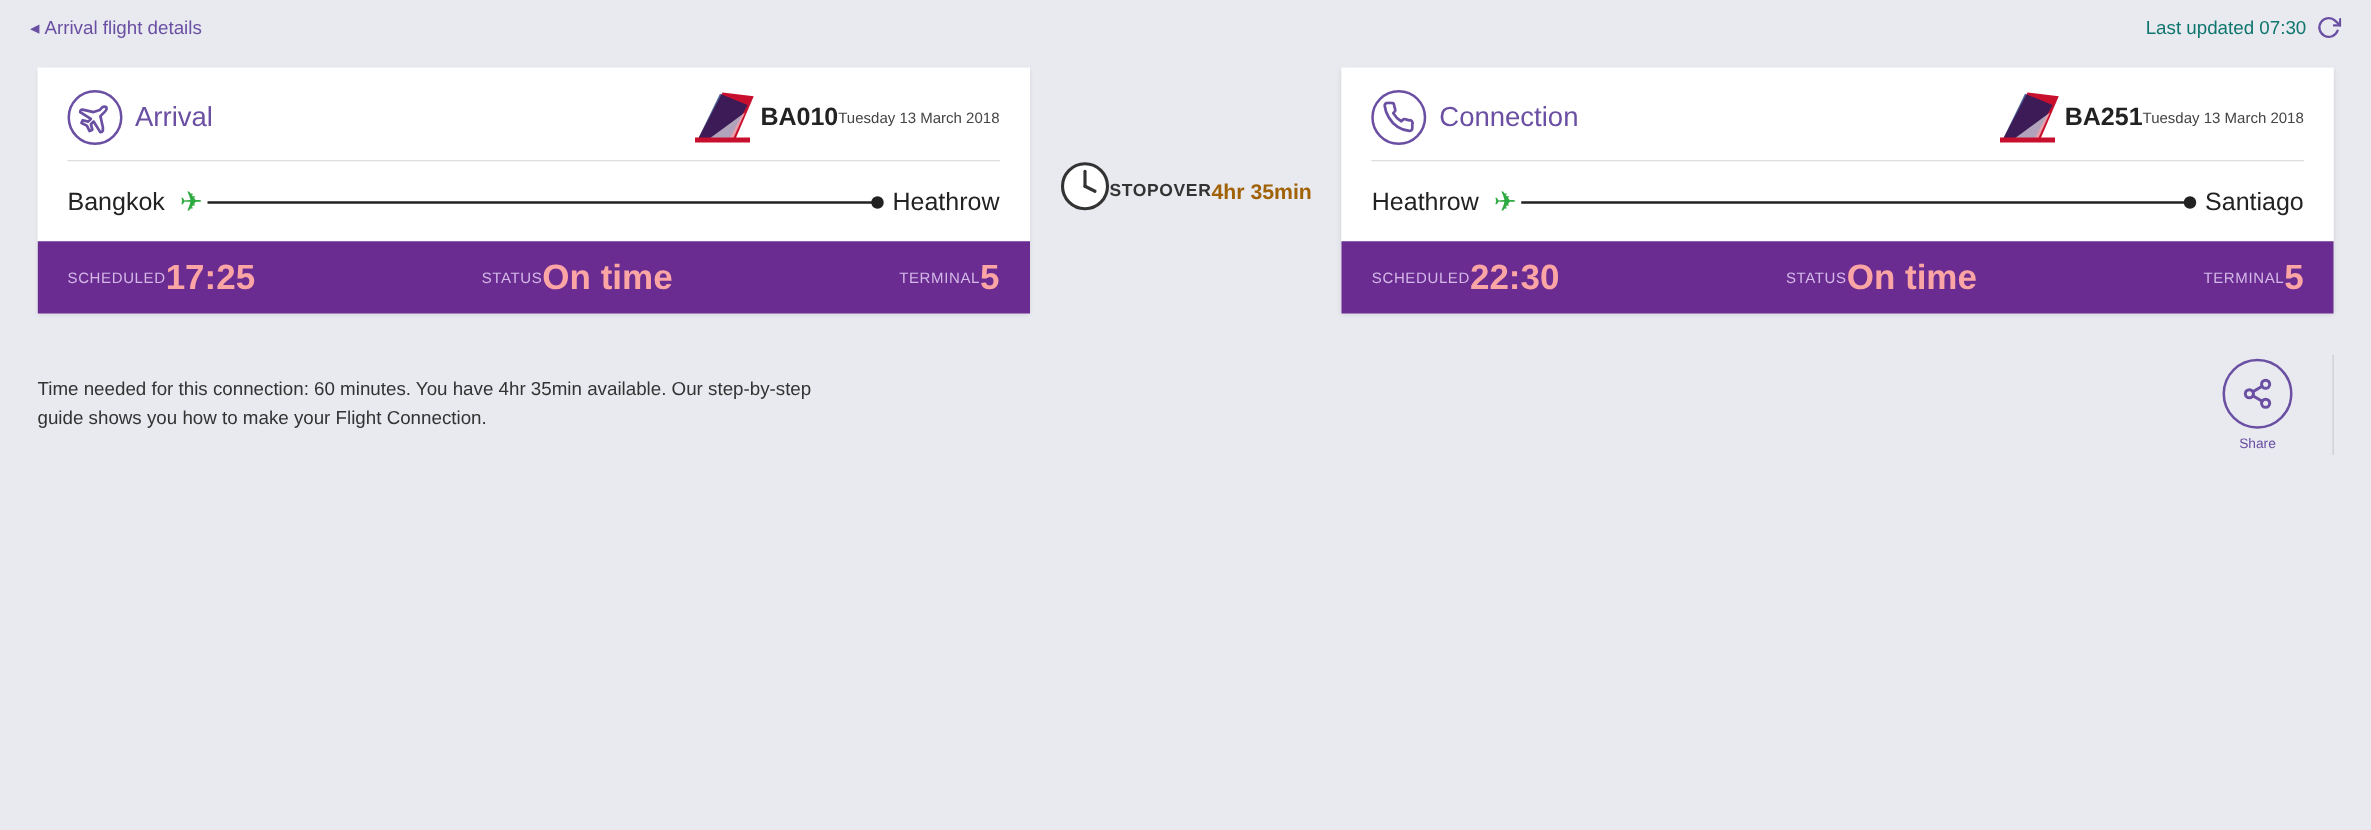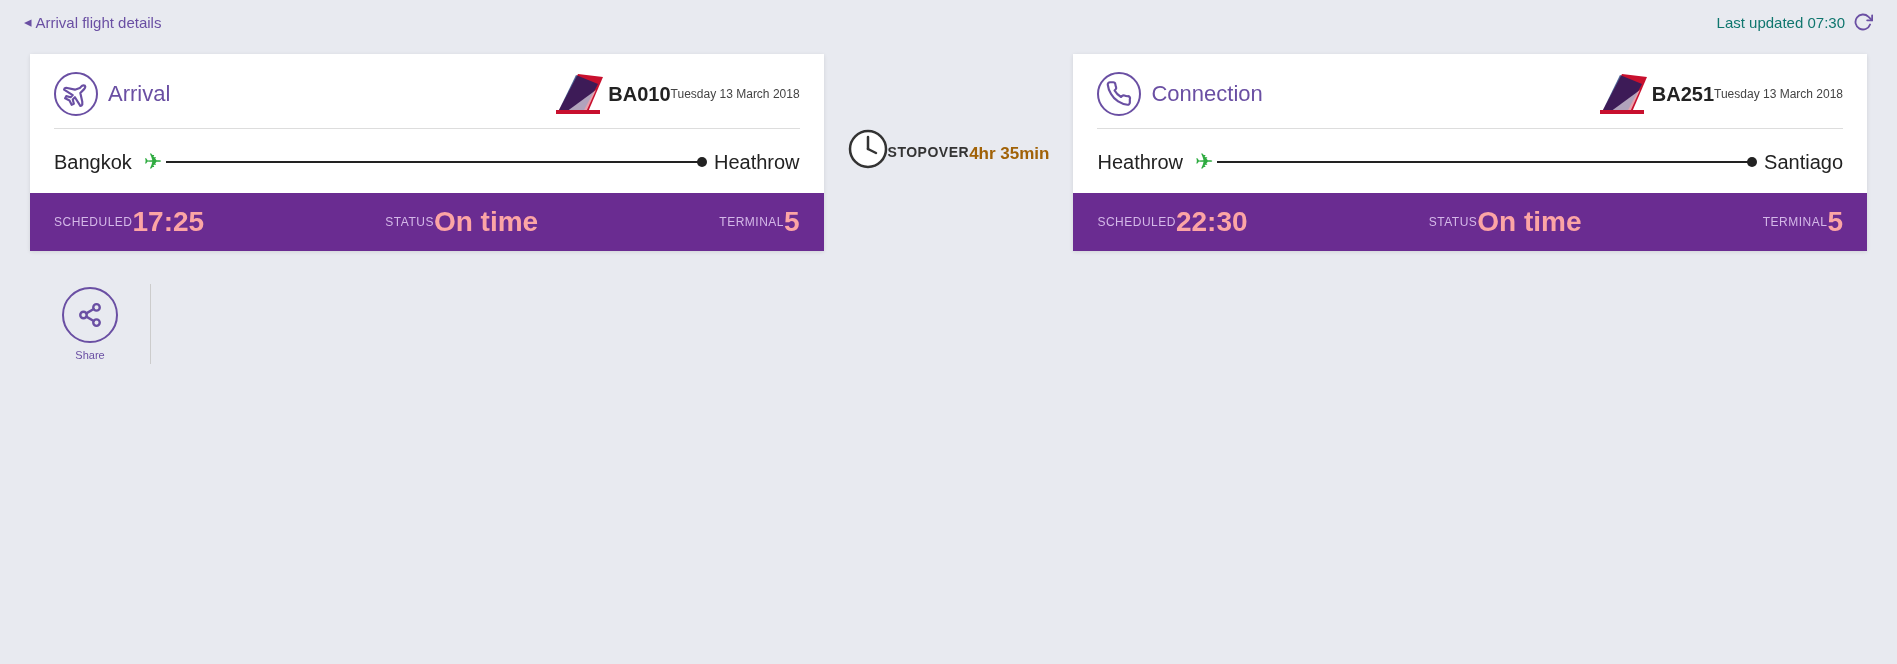--- a/index.html
+++ b/index.html
@@ -367,20 +367,21 @@
       </div>
       <div class="footer-item">
         <span class="footer-label">TERMINAL</span>
         <span class="footer-value">5</span>
       </div>
     </div>
   </div>
 </div>
 
 <div class="bottom-bar">
+  <p class="connection-text">Time needed for this connection: 60 minutes. You have 4hr 35min available. Our step-by-step guide shows you how to make your Flight Connection.</p>
   <div class="action-buttons">
     <button class="action-btn">
       <div class="action-btn-icon">
 
         <svg width="26" height="26" viewBox="0 0 24 24" fill="none" stroke="#6a4fa3" stroke-width="2.2" stroke-linecap="round" stroke-linejoin="round">
           <circle cx="18" cy="5" r="3"></circle>
           <circle cx="6" cy="12" r="3"></circle>
           <circle cx="18" cy="19" r="3"></circle>
           <line x1="8.59" y1="13.51" x2="15.42" y2="17.49"></line>
           <line x1="15.41" y1="6.51" x2="8.59" y2="10.49"></line>

